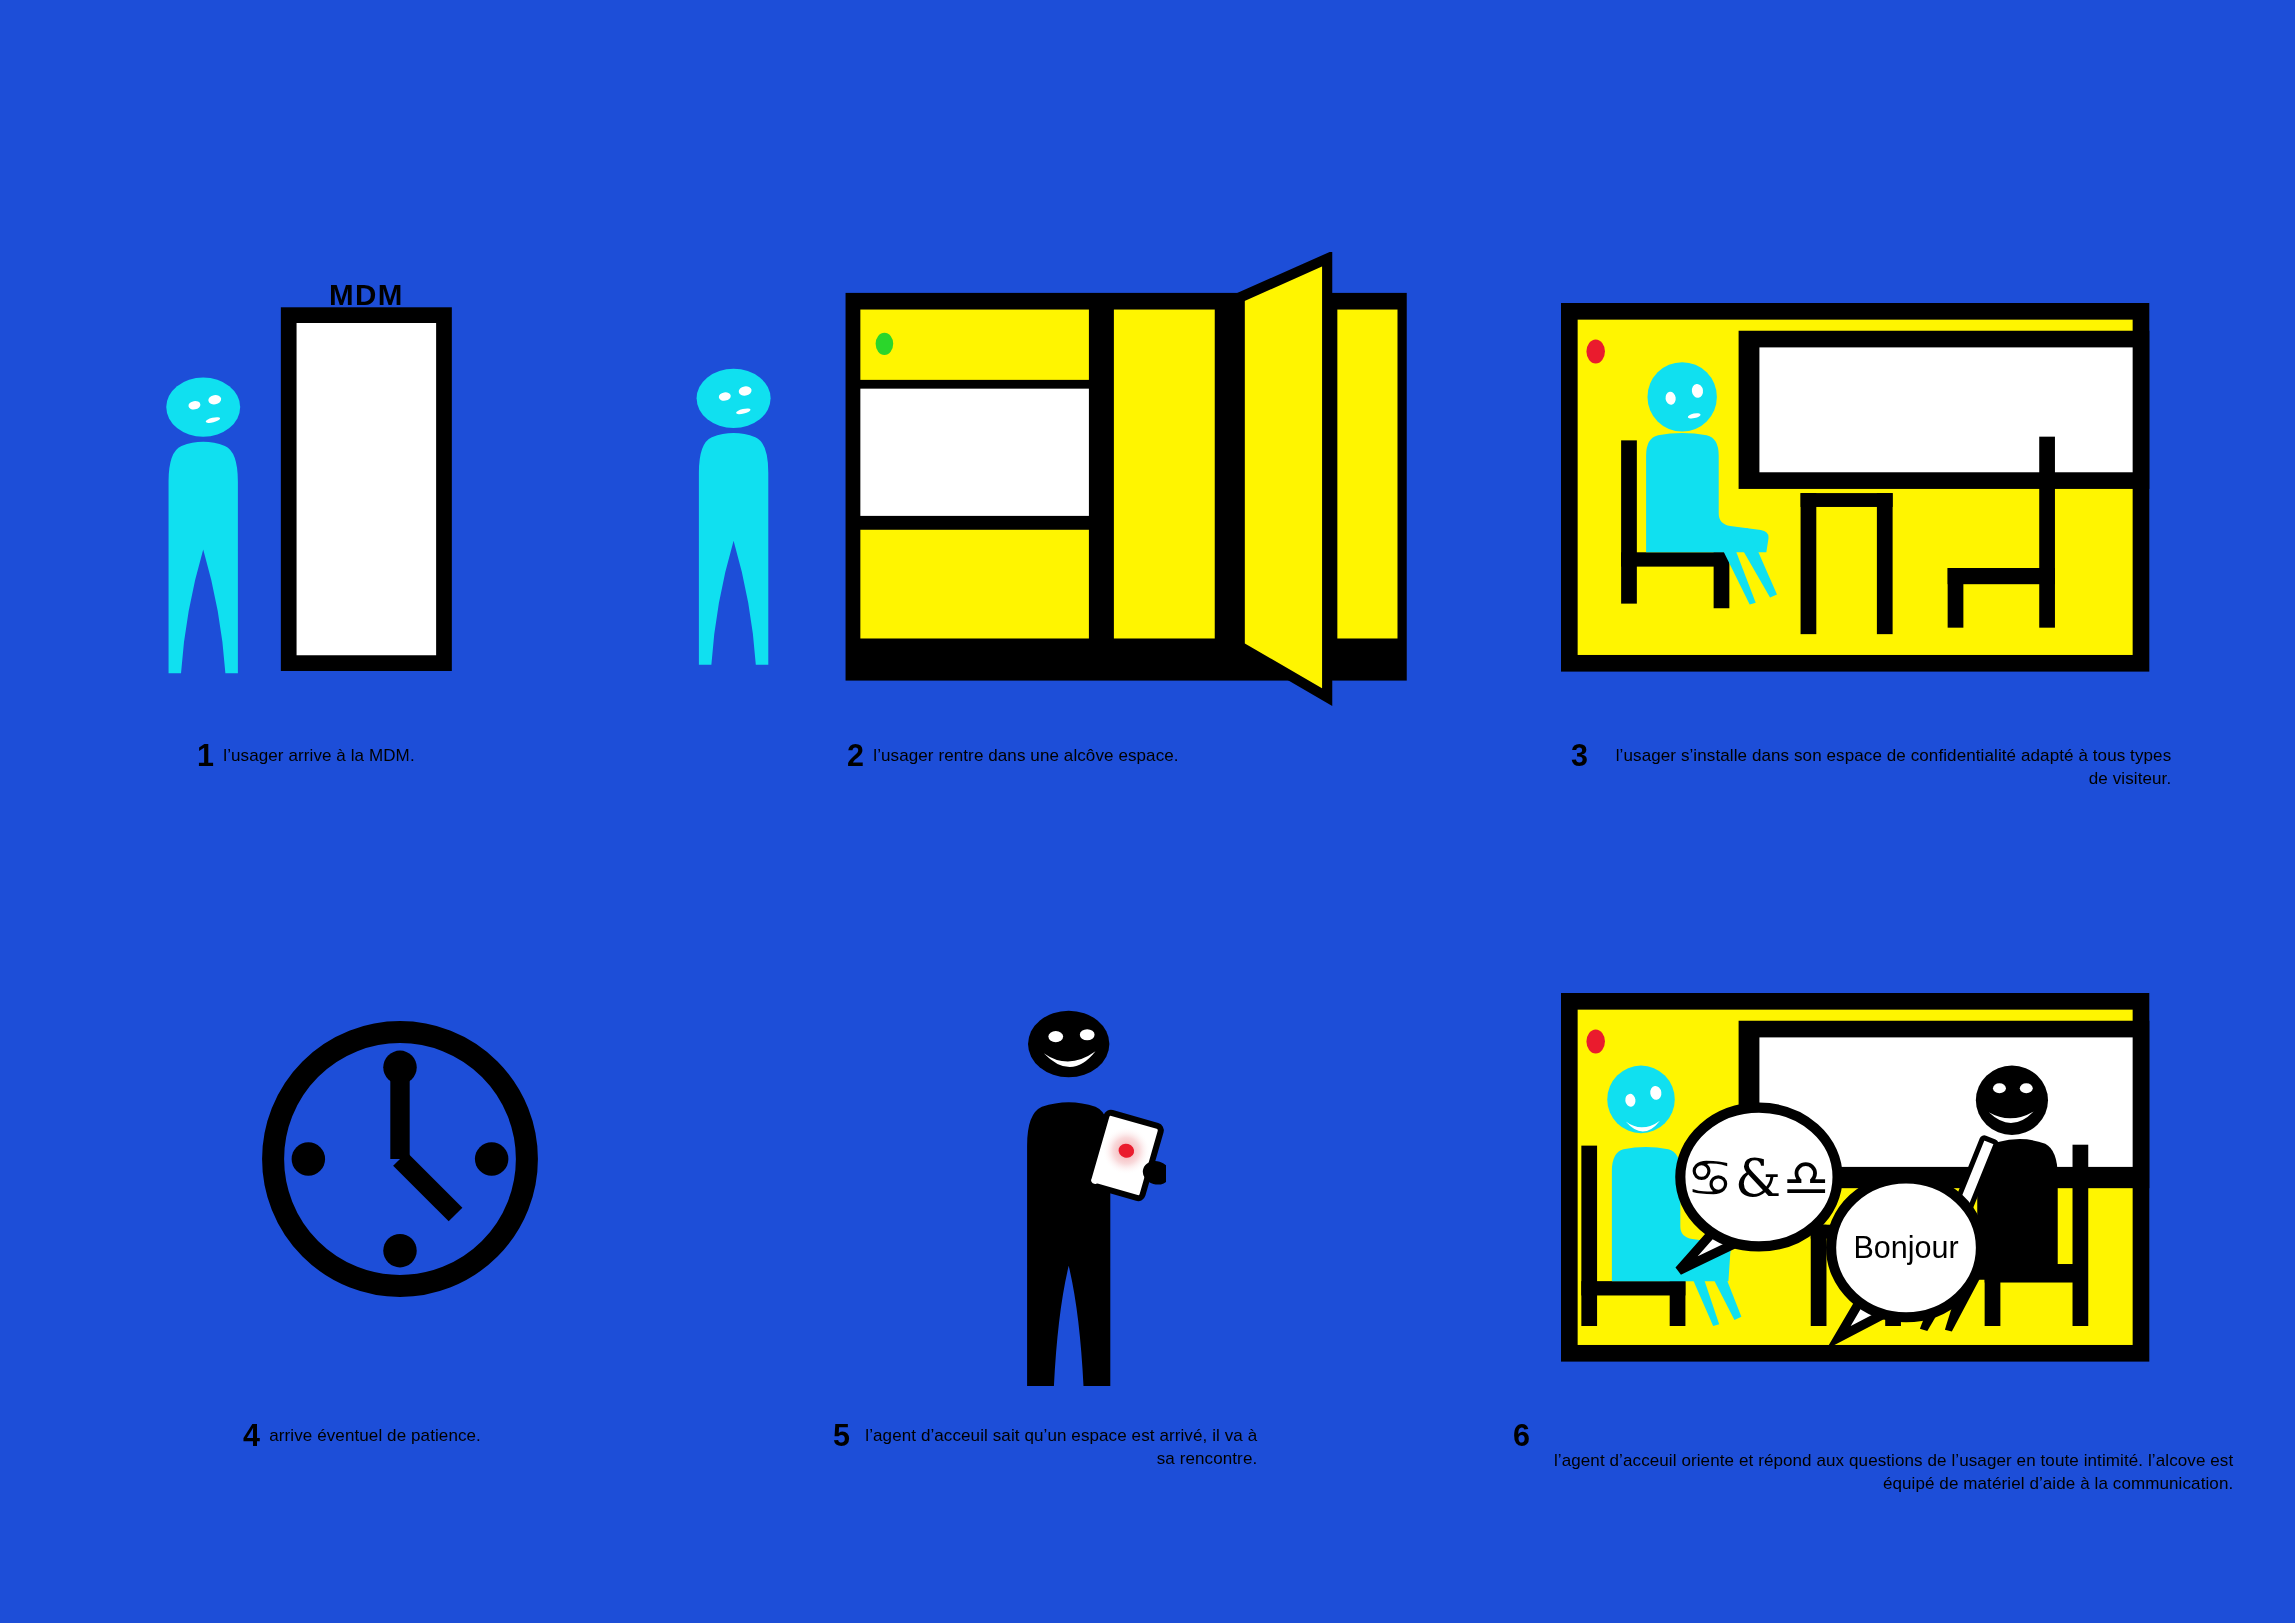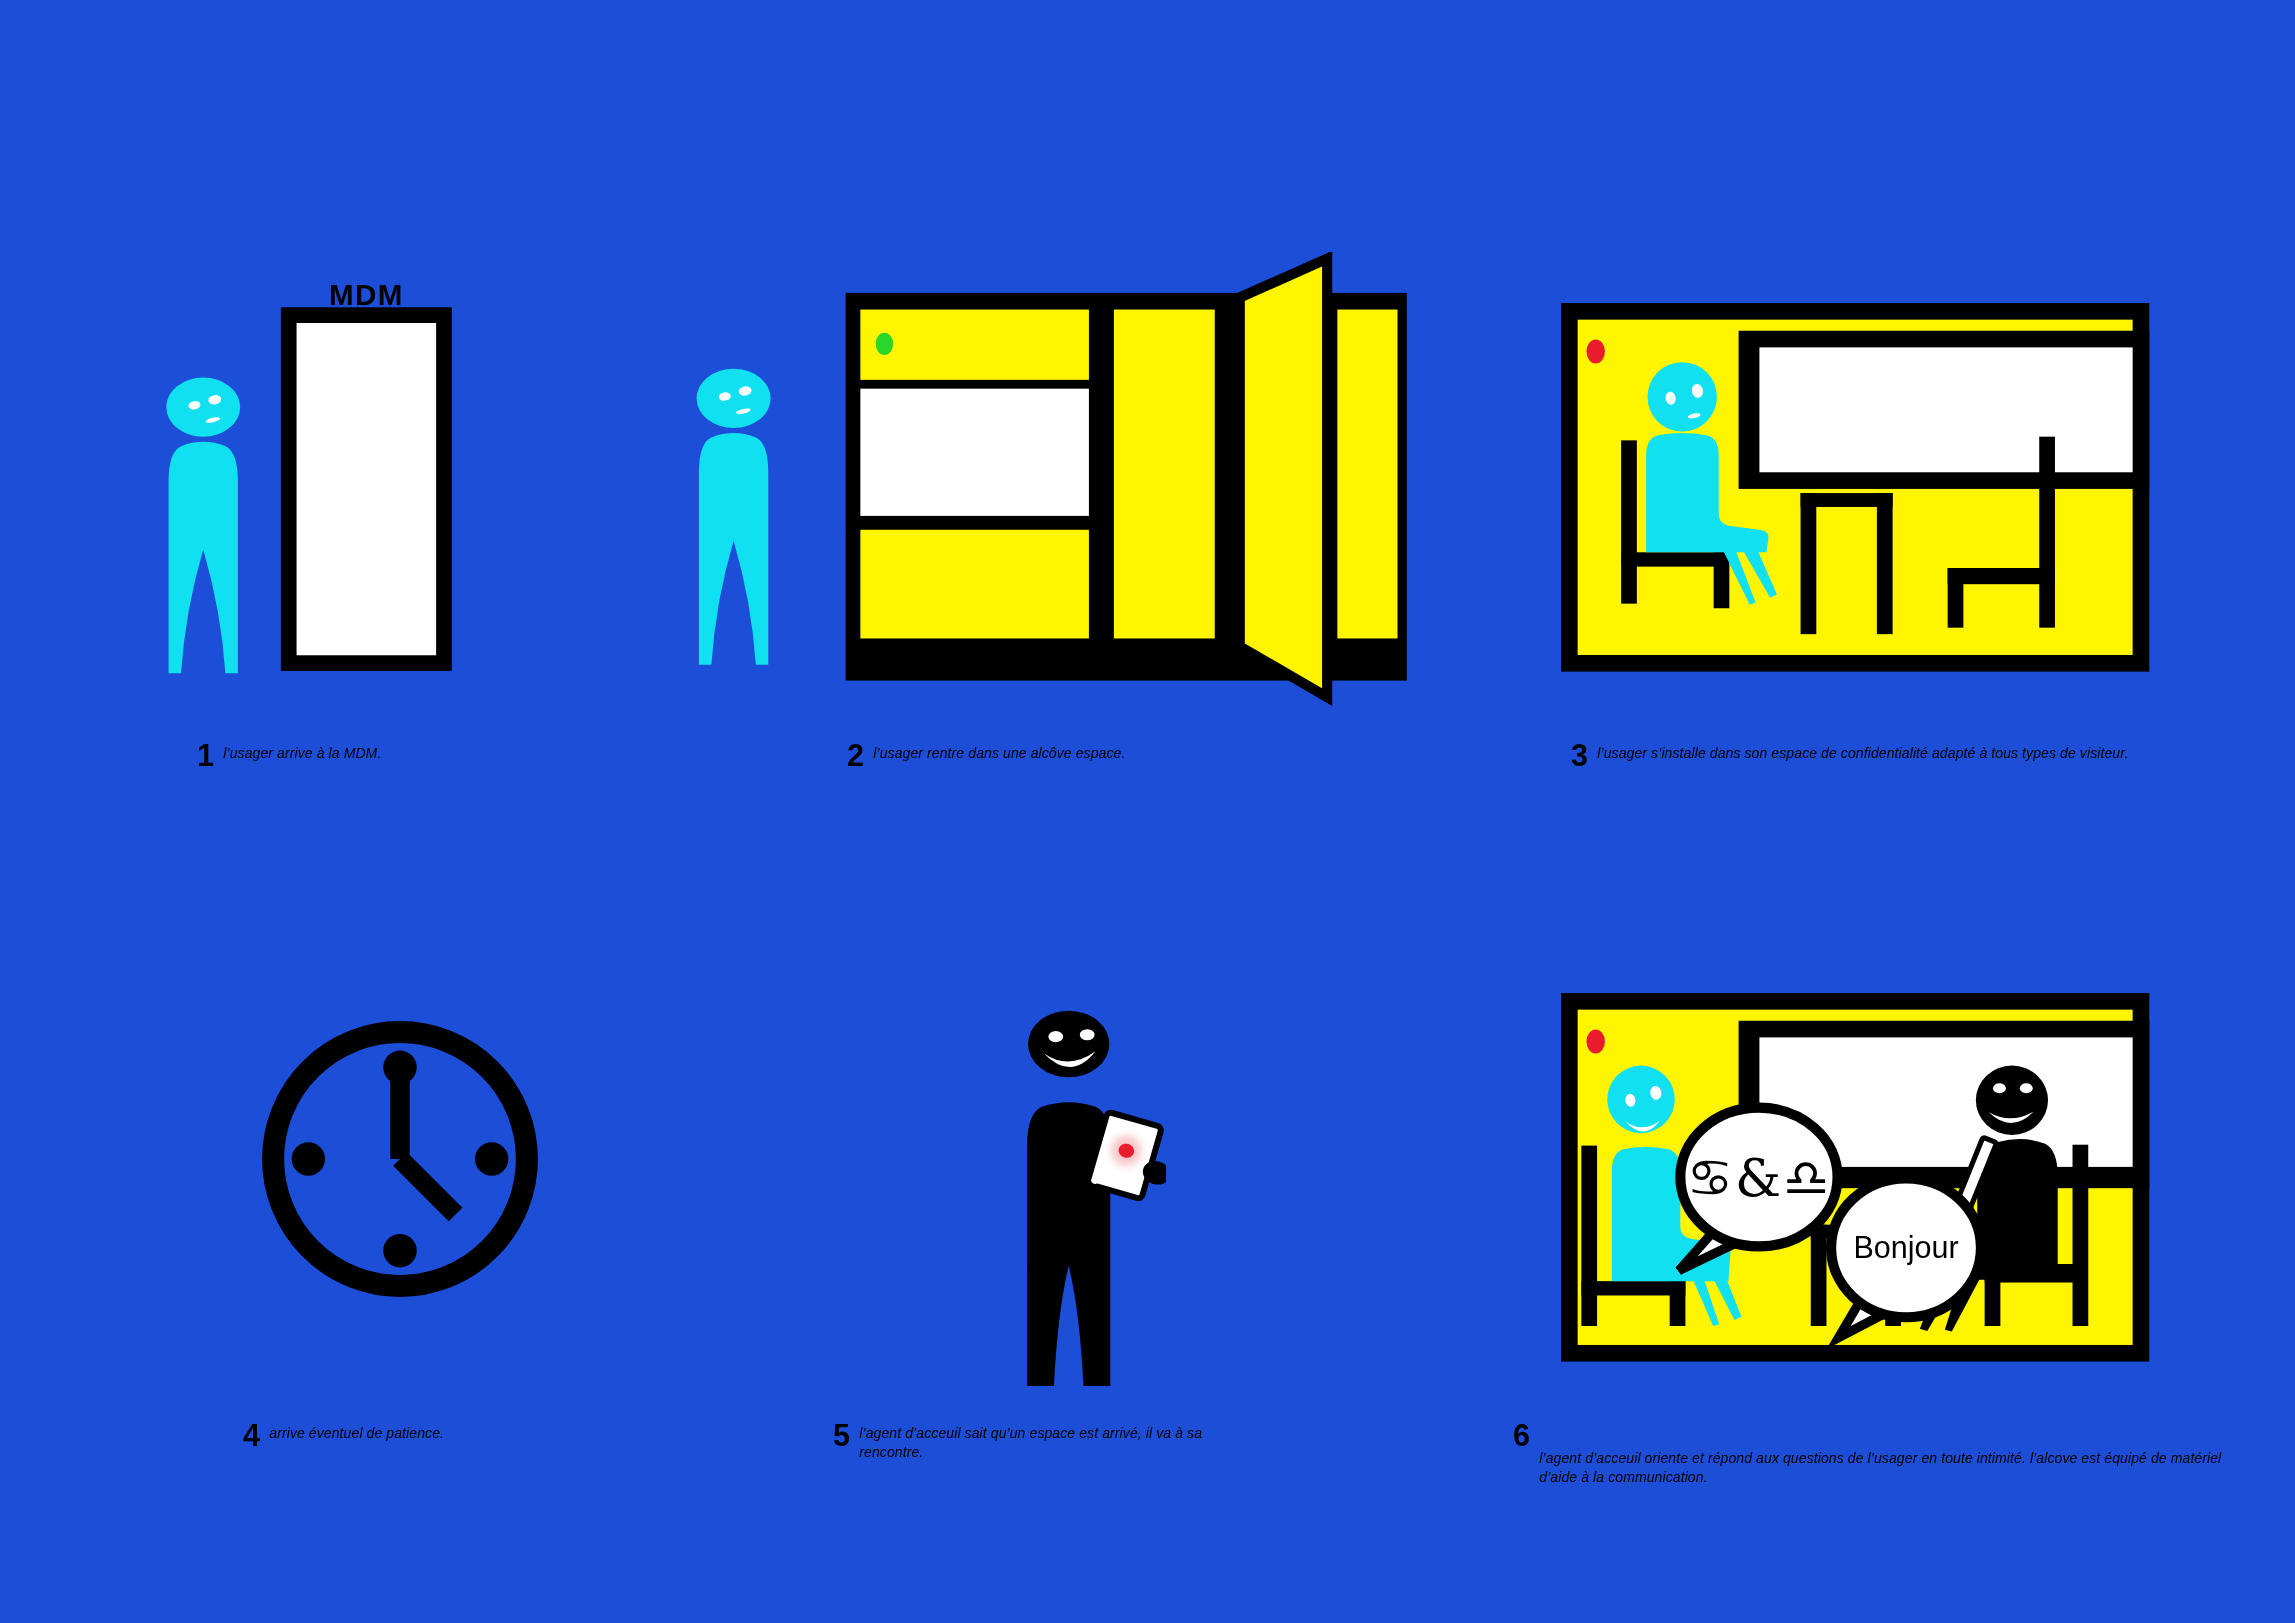--- a/index.html
+++ b/index.html
@@ -1,22 +1,22 @@
 <!DOCTYPE html>
 <html style="font-size:7.4px"><head>
 <meta charset="utf-8">
 <style>
   html,body{margin:0;padding:0;background:#ffffff;}
   .canvas{position:relative;width:2295px;height:1623px;background:#1d4ed8;
           font-family:"Liberation Sans",sans-serif;overflow:hidden;color:#000;}
   .fig{position:absolute;}
   .caption{position:absolute;display:flex;align-items:flex-start;}
   .num{font-size:30.5px;font-weight:700;line-height:1;margin-right:9.3px;transform:translateY(-3.7px);}
-  .txt{font-size:14px;line-height:1.36;letter-spacing:0.1px;font-style:italic;}
-  .center{text-align:left;}
+  .txt{font-size:17px;line-height:1.36;letter-spacing:0.1px;}
+  .center{text-align:right;}
   .nowrap{white-space:nowrap;}
   .w1240{width:574px;}
   .w860{width:398px;}
   .w1500{width:694px;margin-top:25px;}
   svg{display:block;}
 </style>
 </head>
 <body>
 
 <div class="canvas">

